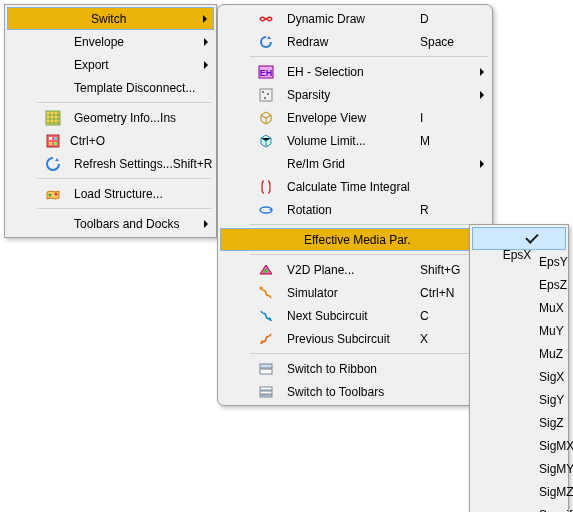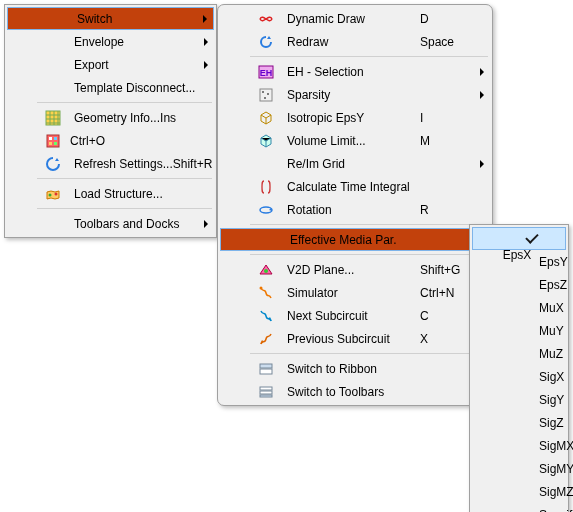--- a/index.html
+++ b/index.html
@@ -21,23 +21,23 @@
   }
   .item {
     display: flex;
     align-items: center;
     height: 23px;
     padding: 0 20px 0 2px;
     position: relative;
     white-space: nowrap;
   }
   .item.highlight {
-    background: #c2410c;
+    background: #eab308;
     border: 1px solid #7eb4ea;
-    padding: 0 19px 0 4px;
+    padding: 0 19px 0 18px;
   }
   .item.highlight2 {
     background: #cde8ff;
     border: 1px solid #7eb4ea;
     padding: 0 19px 0 1px;
     flex-direction: column;
   }
   .ic {
     width: 22px;
     height: 20px;
@@ -235,21 +235,21 @@
     <span class="arrow"></span>
   </div>
   <div class="item">
     <span class="ic">
         <svg viewBox="0 0 16 16">
           <path d="M8 2L3 5v6l5 3 5-3V5z" fill="none" stroke="#b80"></path>
           <path d="M3 5l5 3 5-3M8 8v6" fill="none" stroke="#b80"></path>
         </svg>
       </span>
       <span class="gutter"></span>
-    <span class="lbl">Isotropic EpsY</span>
+    <span class="lbl">Envelope View</span>
     <span class="sc">I</span>
   </div>
   <div class="item">
     <span class="ic">
         <svg viewBox="0 0 16 16">
           <path d="M8 2L3 5v6l5 3 5-3V5z" fill="#cfe" stroke="#38a"></path>
           <path d="M3 5l5 3 5-3M8 8v6" stroke="#38a"></path>
         </svg>
       </span>
       <span class="gutter"></span>

